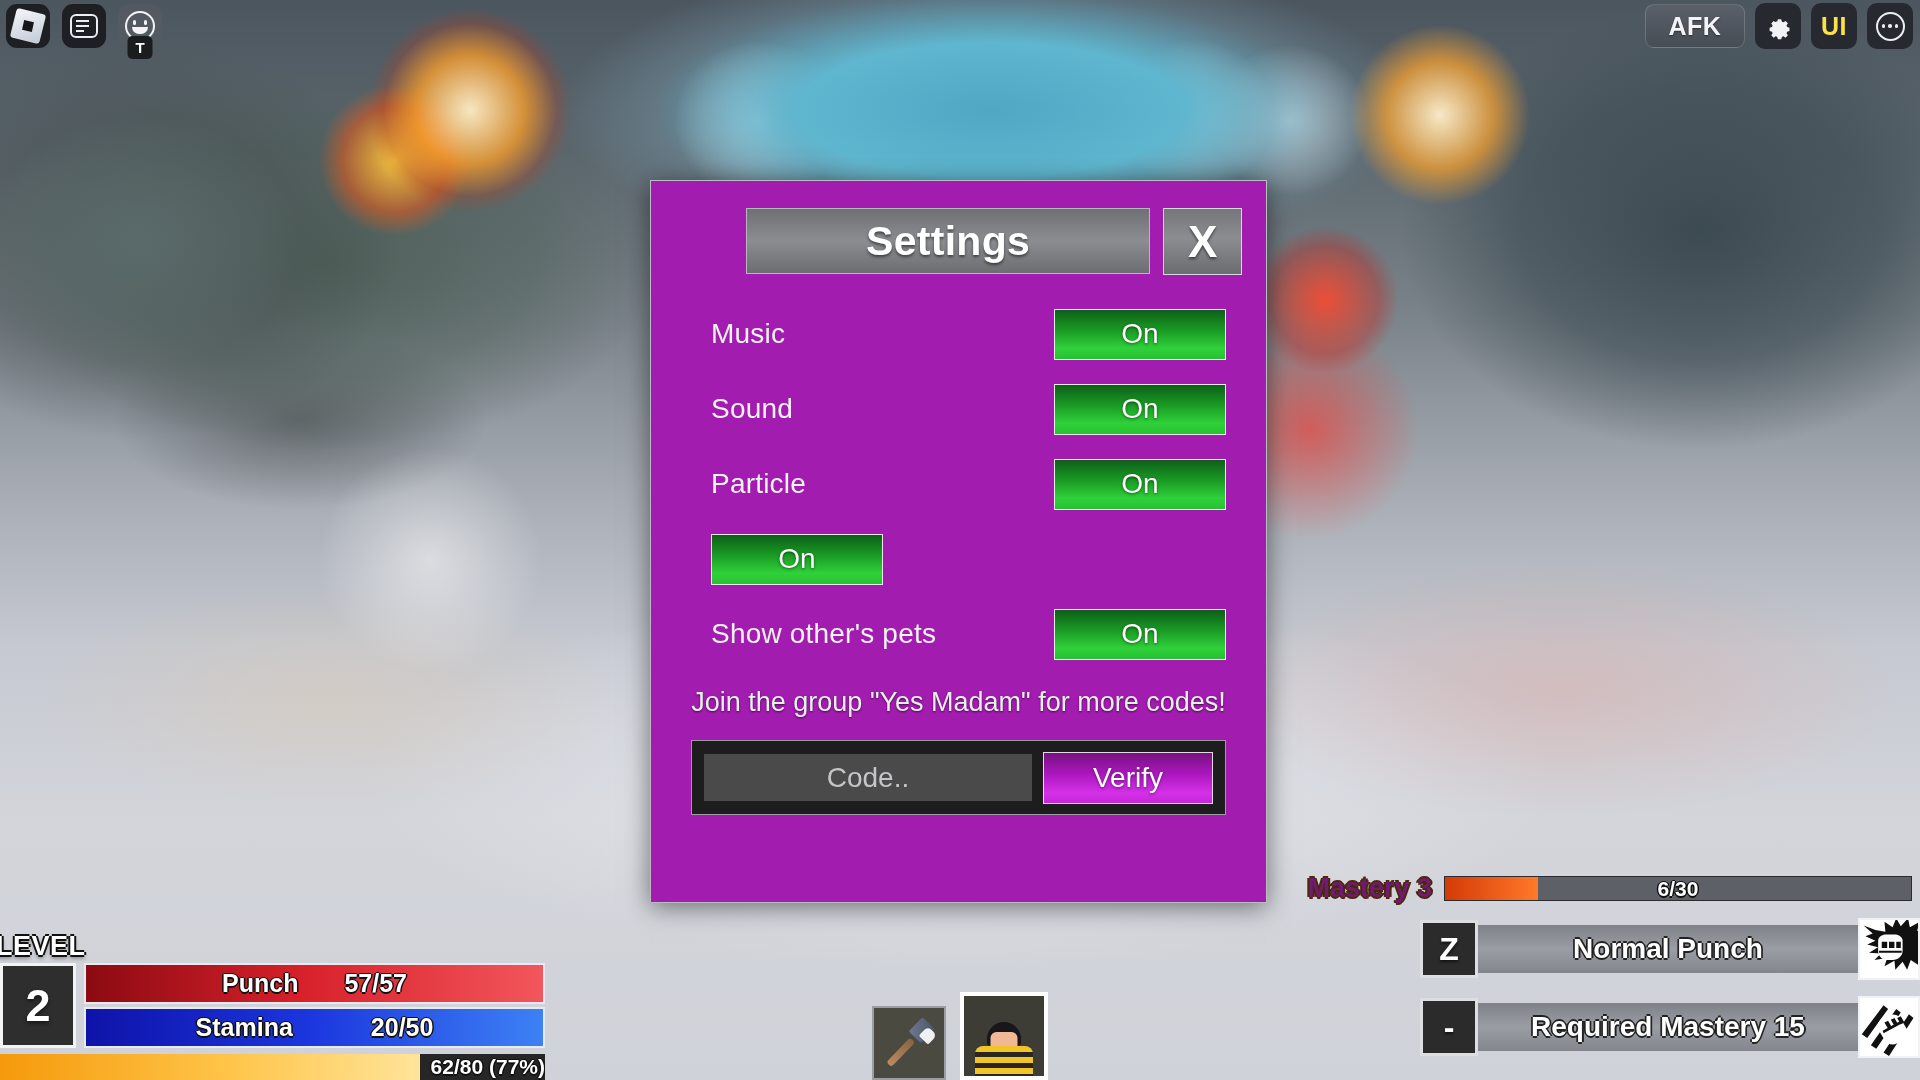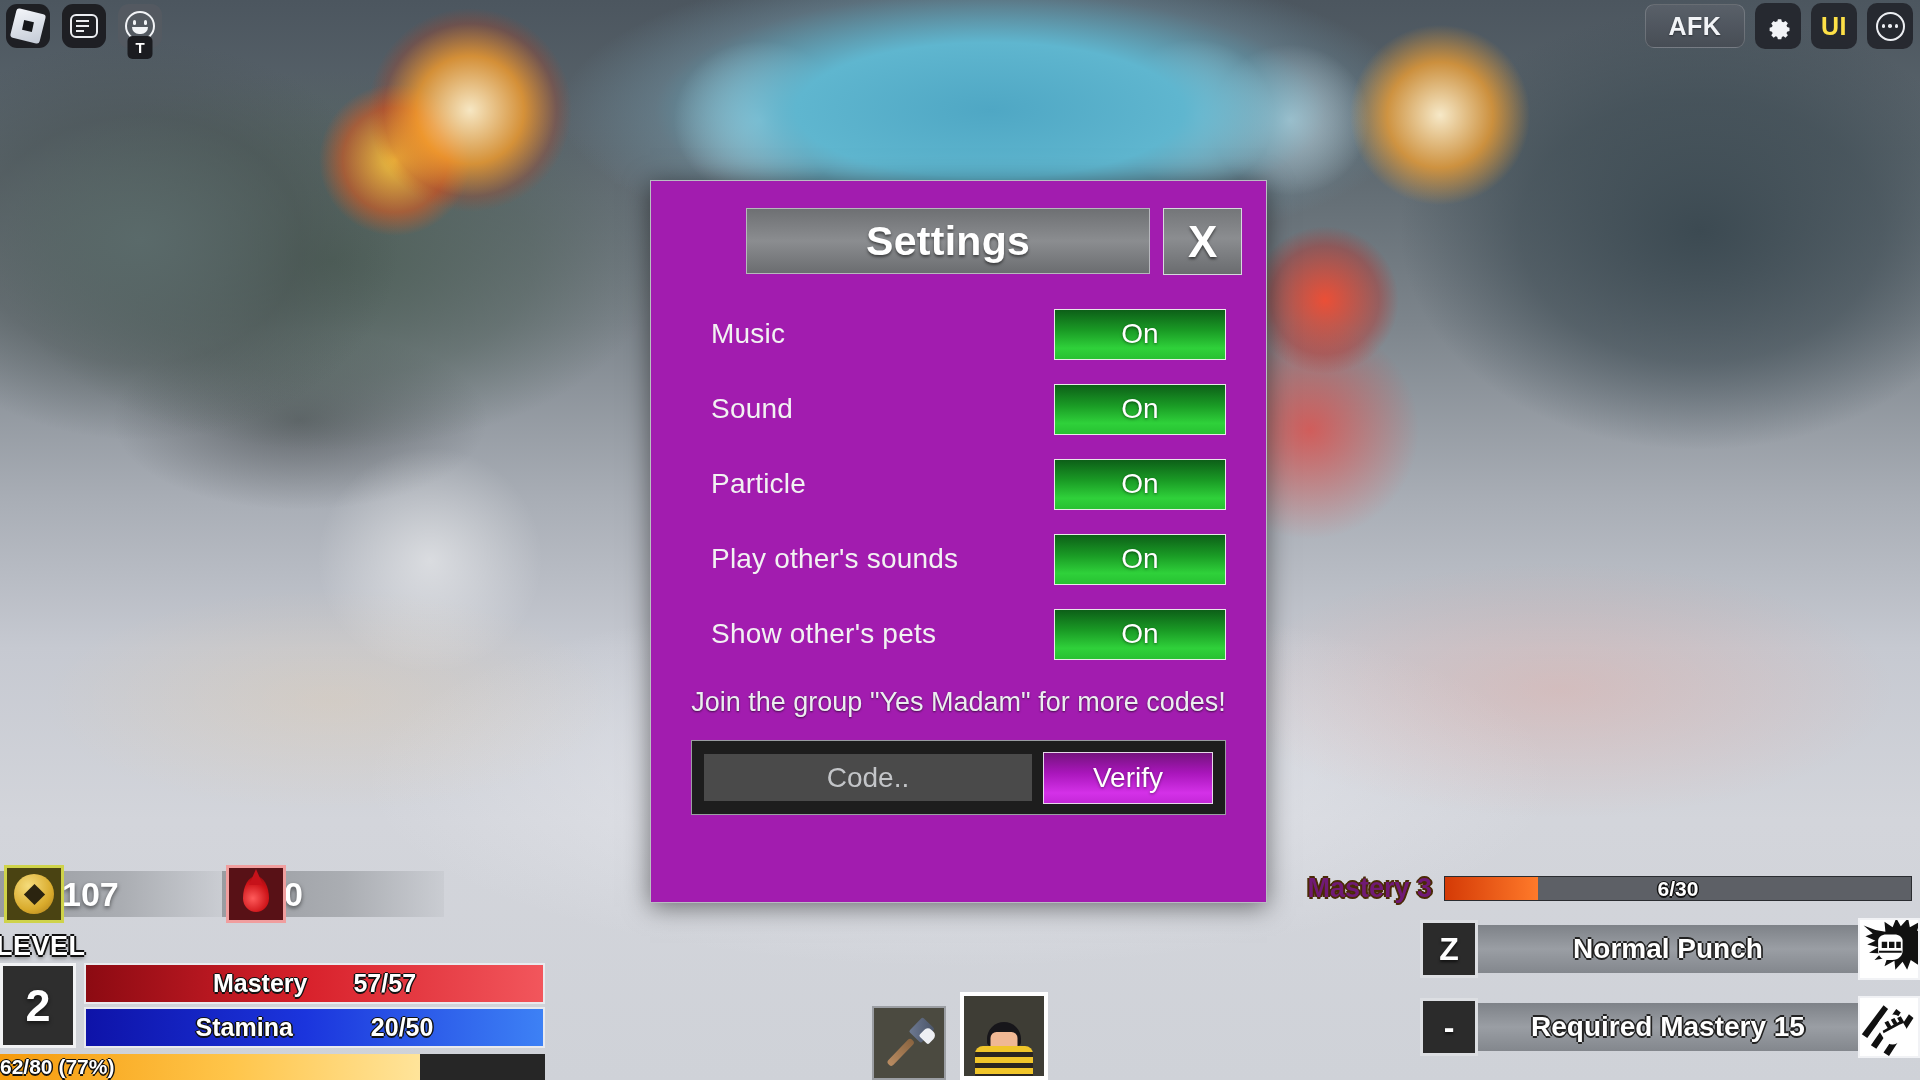--- a/index.html
+++ b/index.html
@@ -169,21 +169,21 @@
   .bars { flex:1; }
   .bar { height:41px; position:relative; display:flex; align-items:center; justify-content:center;
      border:2px solid #e9eaee; margin-bottom:3px; }
   .bar.health { background:linear-gradient(90deg,#8c0a12 0%, #d8212b 48%, #f2565c 100%); }
   .bar.stam   { background:linear-gradient(90deg,#0e13a8 0%, #1b35dd 48%, #3d81f5 100%);gap:32px; }
   .bar .bl { color:#fff; font-size:25px; font-weight:bold;
      text-shadow:-1.5px 0 0 #111,1.5px 0 0 #111,0 -1.5px 0 #111,0 1.5px 0 #111; }
   .bar .bv { color:#fff; font-size:25px; font-weight:bold; margin-left:46px;
      text-shadow:-1.5px 0 0 #111,1.5px 0 0 #111,0 -1.5px 0 #111,0 1.5px 0 #111; }
   .xp-bar { height:26px; background:#262626; position:relative; margin-top:3px; overflow:hidden;
-     display:flex; align-items:center; justify-content:flex-start; }
+     display:flex; align-items:center; justify-content:flex-end; }
   .xp-fill { position:absolute; left:0; top:0; bottom:0; width:77%;
      background:linear-gradient(90deg,#f59a0b 0%, #ffc54a 55%, #ffe49a 100%); }
   .xp-bar span { position:relative; color:#fff; font-size:21px; font-weight:bold;
      text-shadow:-1.5px 0 0 #111,1.5px 0 0 #111,0 -1.5px 0 #111,0 1.5px 0 #111; }
 
   
   #hud-right { position:absolute; right:0; bottom:6px; width:900px; z-index:30; }
   .mastery-row { display:flex; align-items:center; justify-content:flex-end; gap:12px; margin-bottom:14px; padding-right:8px; }
   .mastery-lbl { color:#701a75; font-size:27px; font-weight:bold;
      text-shadow:-2px 0 0 #4a2a05,2px 0 0 #4a2a05,0 -2px 0 #4a2a05,0 2px 0 #4a2a05; }
@@ -300,68 +300,47 @@
     </div>
     <div class="srow">
       <div class="lbl">Sound</div>
       <div class="toggle">On</div>
     </div>
     <div class="srow">
       <div class="lbl">Particle</div>
       <div class="toggle">On</div>
     </div>
     <div class="srow">
-      <div class="lbl">Play other's sounds</div>
       <div class="toggle">On</div>
     </div>
     <div class="srow">
       <div class="lbl">Show other's pets</div>
       <div class="toggle">On</div>
     </div>
   </div>
 
   <div class="group-note">Join the group "Yes Madam" for more codes!</div>
 
   <div class="code-box">
     <div class="code-input">Code..</div>
     <div class="verify-btn">Verify</div>
   </div>
 
 </div>
 
 <div id="hud-left">
 
-  <div class="cur-row">
-    <div class="cur-item">
-      <div class="cur-icon coin-ic">
-          <i>
-            <b></b>
-          </i>
-        </div>
-      <div class="cur-bar">
-        <span>107</span>
-      </div>
-    </div>
-    <div class="cur-item">
-      <div class="cur-icon blood-ic">
-          <div class="drop"></div>
-        </div>
-      <div class="cur-bar">
-        <span>0</span>
-      </div>
-    </div>
-  </div>
 
   <div class="level-word">LEVEL</div>
 
   <div class="lvl-row">
     <div class="lvl-box">2</div>
     <div class="bars">
       <div class="bar health">
-        <span class="bl">Mastery</span>
+        <span class="bl">Punch</span>
         <span class="bv">57/57</span>
       </div>
       <div class="bar stam">
         <span class="bl">Stamina</span>
         <span class="bv">20/50</span>
       </div>
     </div>
   </div>
 
   <div class="xp-bar">

